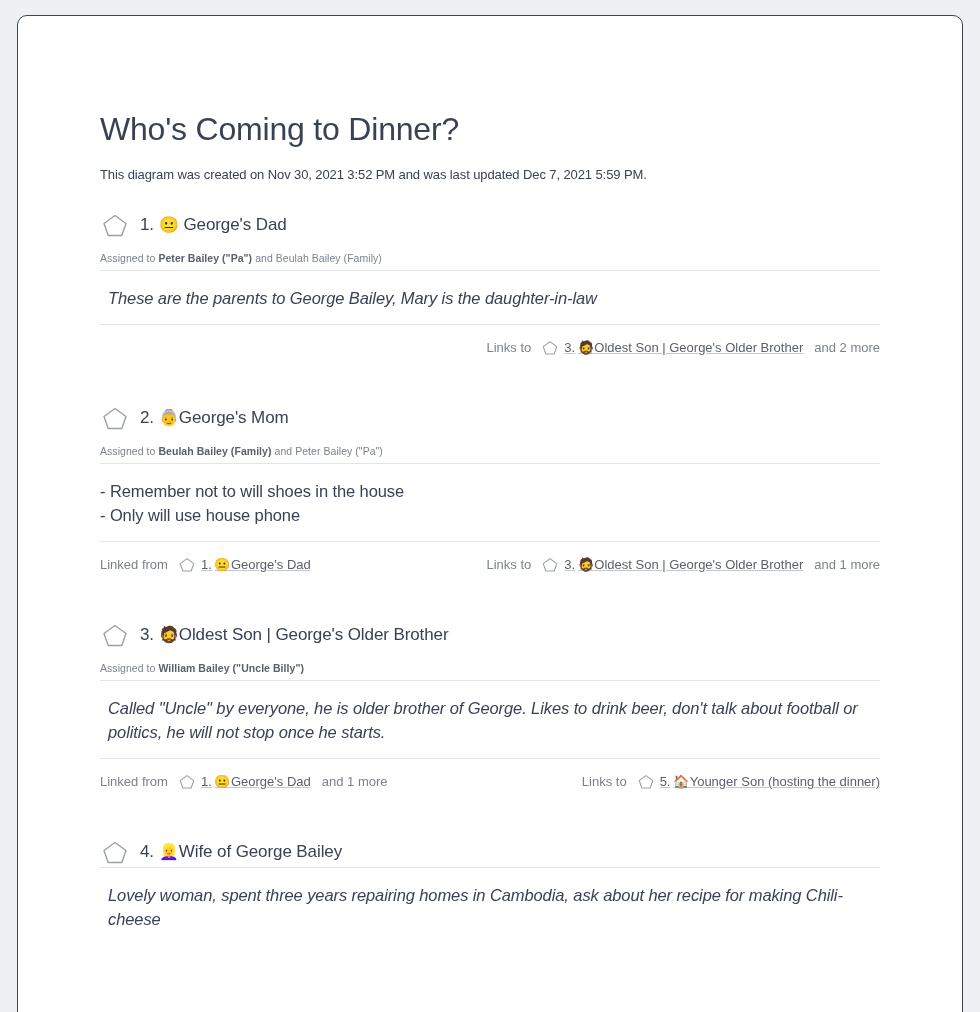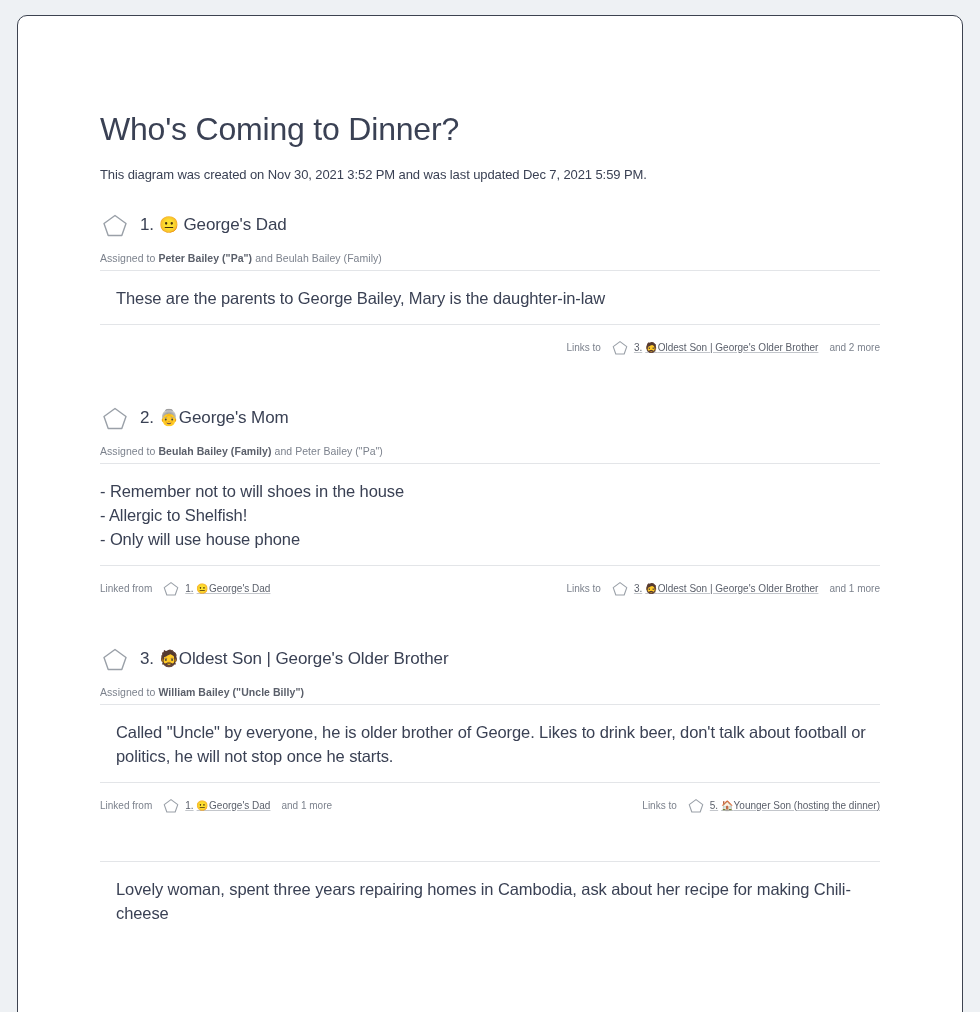--- a/index.html
+++ b/index.html
@@ -94,30 +94,30 @@
   }
 
   .body-text {
     font-size: 16.5px;
     color: #3a4154;
     line-height: 24px;
     padding-top: 15px;
     padding-bottom: 14px;
     letter-spacing: -0.1px;
   }
-  .body-text p { margin: 0 0 24px 16px; }
+  .body-text p { margin: 0 0 24px 8px; font-style: italic; }
   .body-text p:last-child { margin-bottom: 0; }
   .body-text .lines div { }
 
   .node-footer {
     display: flex;
     align-items: center;
     min-height: 28px;
     padding-top: 8px;
-    font-size: 10px;
+    font-size: 13px;
     color: #7c828d;
   }
   .footer-left, .footer-right {
     display: flex;
     align-items: center;
     white-space: nowrap;
   }
   .footer-right { margin-left: auto; }
   .footer-label { color: #7c828d; }
   .mini-pent {
@@ -186,21 +186,20 @@
           <span class="num">2.</span><span class="emo">👵</span><span>George's Mom</span>
         </div>
       </div>
       <div class="assigned">
         <span>Assigned to </span><b>Beulah Bailey (Family)</b><span> and </span><span>Peter Bailey ("Pa")</span>
       </div>
       <hr class="rule">
       <div class="body-text">
         <div class="lines">
           <div>- Remember not to will shoes in the house</div>
-          <div>- Allergic to Shelfish!</div>
           <div>- Only will use house phone</div>
         </div>
       </div>
       <hr class="rule">
       <div class="node-footer">
         <div class="footer-left">
           <span class="footer-label">Linked from</span>
           <svg class="mini-pent" viewBox="0 0 26 24">
             <polygon points="13,2.5 24,10.5 19.8,22.5 6.2,22.5 2,10.5" fill="#ffffff" stroke="#9aa0a8" stroke-width="1.8" stroke-linejoin="round"></polygon>
           </svg>
@@ -251,20 +250,28 @@
             <polygon points="13,2.5 24,10.5 19.8,22.5 6.2,22.5 2,10.5" fill="#ffffff" stroke="#9aa0a8" stroke-width="1.8" stroke-linejoin="round"></polygon>
           </svg>
           <a class="link-ref" href="#"><span class="ln">5.</span><span>🏠</span><span>Younger Son (hosting the dinner)</span></a>
         </div>
       </div>
     </div>
 
     <div class="spacer-1"></div>
 
     <div class="node">
+      <div class="node-header">
+        <svg class="pentagon-icon" viewBox="0 0 26 24">
+          <polygon points="13,2.5 24,10.5 19.8,22.5 6.2,22.5 2,10.5" fill="#ffffff" stroke="#9aa0a8" stroke-width="1.4" stroke-linejoin="round"></polygon>
+        </svg>
+        <div class="node-title">
+          <span class="num">4.</span><span class="emo">👱‍♀️</span><span>Wife of George Bailey</span>
+        </div>
+      </div>
       <hr class="rule">
       <div class="body-text">
         <p>Lovely woman, spent three years repairing homes in Cambodia, ask about her recipe for making Chili-cheese</p>
       </div>
     </div>
 
   </div>
 </div>
 
 </body></html>

